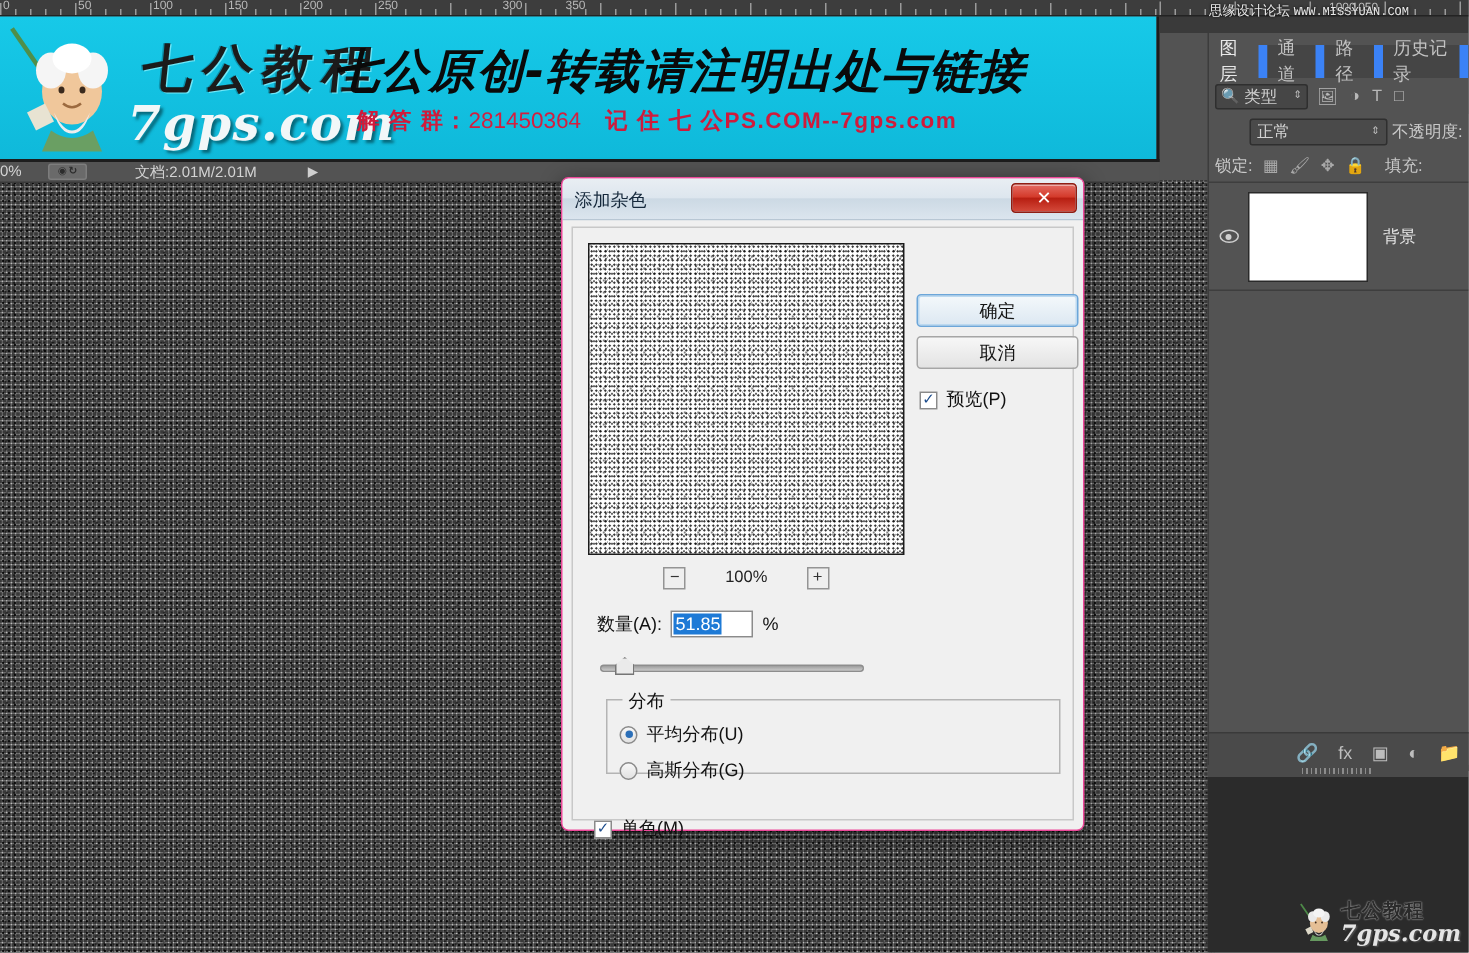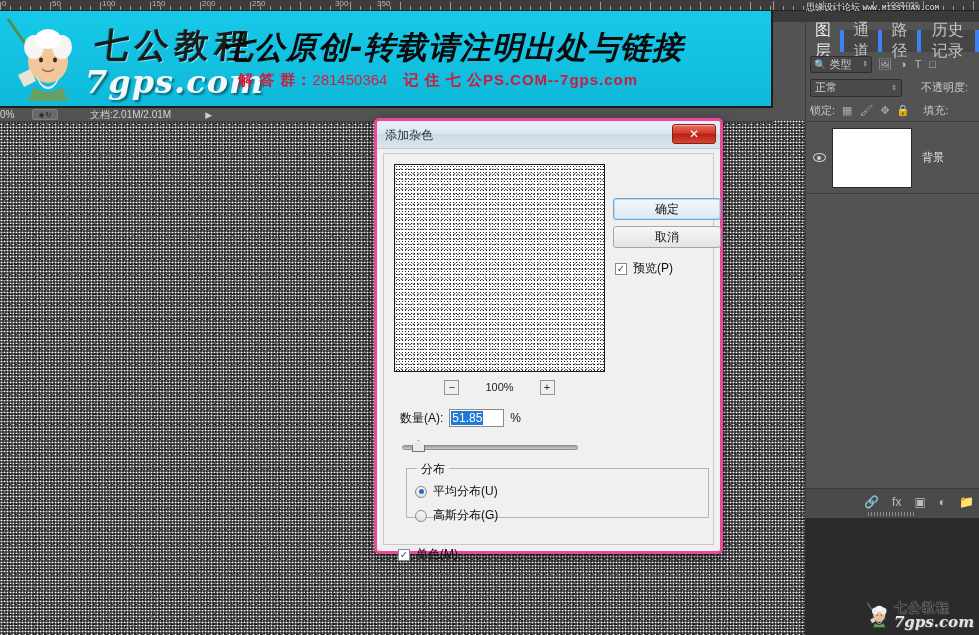--- a/index.html
+++ b/index.html
@@ -114,42 +114,41 @@
     position: absolute; left: 805px; top: 22px; width: 174px; height: 492px;
     background: #535353;
     border-left: 1px solid #3c3c3c;
   }
   .panel-tabs {
     display: flex; height: 22px; align-items: stretch;
     background: #454545; margin-top: 8px;
   }
   .panel-tabs .tab {
     padding: 0 7px; display: flex; align-items: center;
-    font-size: 16px; color: #c2c2c2; border-right: 4px solid #3b82f6;
+    font-size: 12px; color: #c2c2c2; border-right: 6px solid #3b82f6;
     background: #454545;
-    text-align: center;
   }
   .panel-tabs .tab.active { background: #535353; color: #e8e8e8; }
 
   .filter-row {
     height: 24px; display: flex; align-items: center; gap: 6px;
     padding: 0 4px; background: #535353;
   }
   .filter-select {
     display: flex; align-items: center; gap: 3px;
     height: 17px; padding: 0 3px; min-width: 62px;
     background: #464646; border: 1px solid #2f2f2f; border-radius: 2px;
     color: #cfcfcf; font-size: 11px;
   }
   .filter-select .mag { font-size: 10px; color: #bdbdbd; }
   .filter-select .spin { margin-left: auto; font-size: 7px; line-height: 6px; color: #bdbdbd; }
   .filter-icons { display: flex; gap: 8px; align-items: center; color: #b8b8b8; font-size: 11px; }
 
   .blend-row {
-    height: 23px; display: flex; align-items: center; gap: 19px; padding: 0 4px;
+    height: 23px; display: flex; align-items: center; gap: 3px; padding: 0 4px; justify-content: flex-end;
   }
   .blend-select {
     width: 92px; height: 18px; background: #4a4a4a; border: 1px solid #2f2f2f;
     border-radius: 2px; color: #d2d2d2; font-size: 11px;
     display: flex; align-items: center; padding: 0 4px;
   }
   .blend-select .spin { margin-left: auto; font-size: 7px; line-height: 6px; color: #bdbdbd; }
   .blend-row .opacity-lbl { font-size: 11px; color: #c9c9c9; white-space: nowrap; }
 
   .lock-row {
@@ -243,21 +242,21 @@
   .wm-bottom .t2 {
     font-family: "DejaVu Serif", serif; font-style: italic; font-weight: bold;
     font-size: 15px; color: #f0f0f0; text-shadow: 1px 1px 1px #555;
     margin-top: 1px;
   }
 
   
   .dialog {
     position: absolute; left: 374px; top: 118px; width: 349px; height: 436px;
     background: #f0f0f0;
-    border: 3px solid #ec4899;
+    border: 1px solid #ec4899;
     border-radius: 5px;
     box-shadow: 0 3px 14px rgba(0,0,0,.45);
   }
   .dlg-titlebar {
     height: 28px; position: relative;
     background: linear-gradient(180deg,#e9eef3 0%, #dde6ee 48%, #ccd9e4 50%, #dbe5ee 100%);
     border-radius: 4px 4px 0 0;
     border-bottom: 1px solid #b8c7d4;
   }
   .dlg-title {

